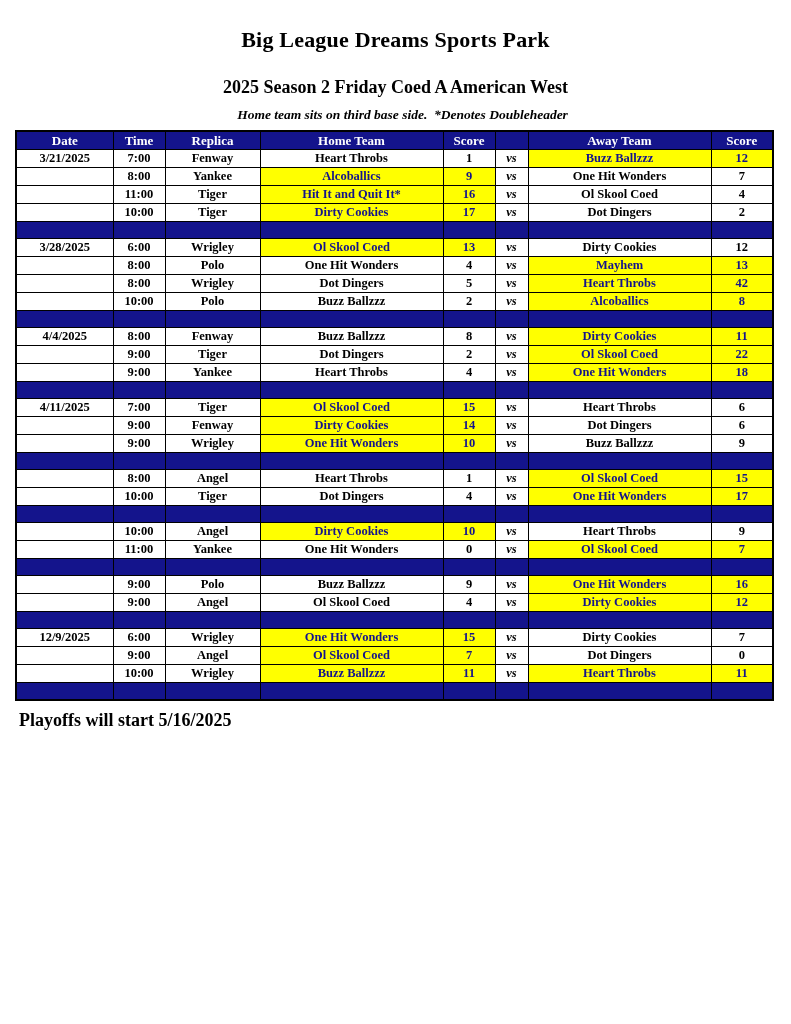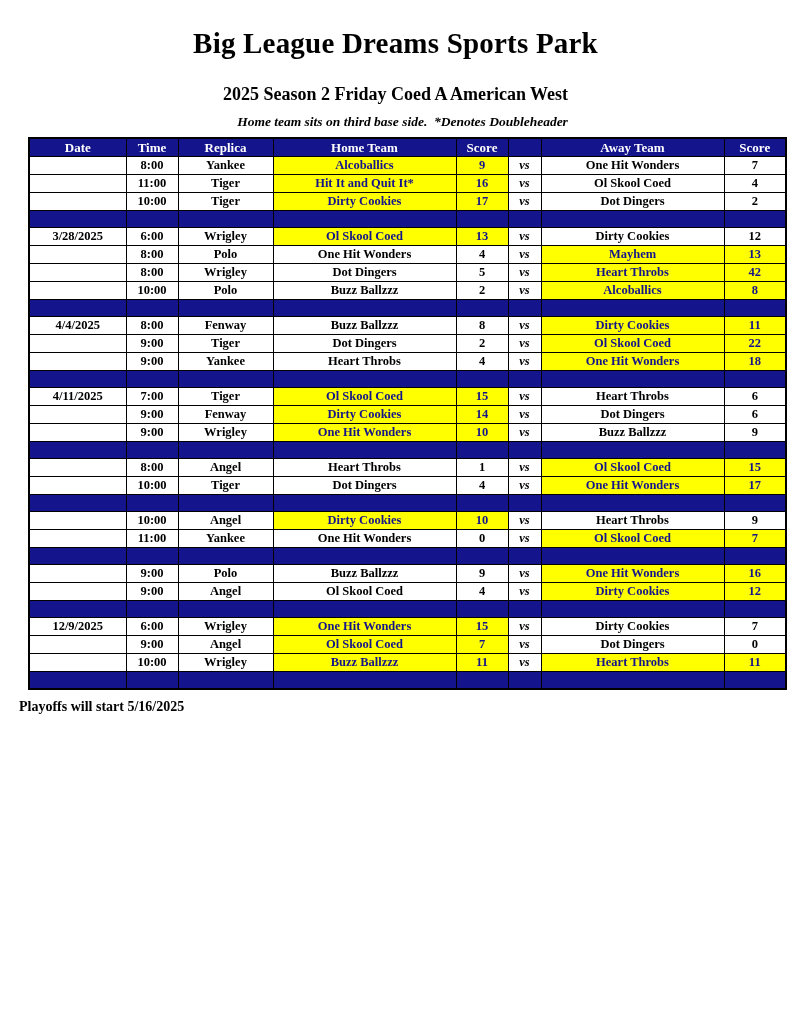--- a/index.html
+++ b/index.html
@@ -17,21 +17,21 @@
   body {
     width: 791px;
     height: 1024px;
     font-family: "Liberation Serif", serif;
     color: var(--body-text);
     overflow: hidden;
   }
   .title {
     text-align: center;
     font-weight: bold;
-    font-size: 29px;
+    font-size: 22px;
     margin-top: 27px;
     letter-spacing: 0.2px;
   }
   .subtitle {
     text-align: center;
     font-weight: bold;
     font-size: 18px;
     margin-top: 24px;
   }
   .note {
@@ -39,21 +39,21 @@
     font-weight: bold;
     font-style: italic;
     font-size: 13.5px;
     margin-top: 9px;
     white-space: pre;
     padding-left: 14px;
   }
   table.schedule {
     border-collapse: collapse;
     table-layout: fixed;
-    margin: 7px 0 0 28px;
+    margin: 7px 0 0 15px;
     border: 2px solid #000;
     padding-left: 35px;
   }
   table.schedule th,
   table.schedule td {
     border: 1px solid #000;
     height: 17px;
     padding: 0 2px;
     text-align: center;
     vertical-align: middle;
@@ -75,21 +75,21 @@
     background: var(--yellow);
     color: var(--navy);
   }
   td.vs {
     font-style: italic;
     font-size: 11.5px;
   }
   .footer {
     margin: 9px 0 8px 19px;
     font-weight: bold;
-    font-size: 14px;
+    font-size: 18px;
   }
 </style>
 </head>
 <body>
 
 <div class="title">Big League Dreams Sports Park</div>
 <div class="subtitle">2025 Season 2 Friday Coed A American West</div>
 <div class="note">Home team sits on third base side.  *Denotes Doubleheader</div>
 
 <table class="schedule">
@@ -110,20 +110,30 @@
         <th>Replica</th>
         <th>Home Team</th>
         <th>Score</th>
         <th></th>
         <th>Away Team</th>
         <th>Score</th>
       </tr>
   </thead>
   <tbody>
       <tr>
+        <td>3/21/2025</td>
+        <td>7:00</td>
+        <td>Fenway</td>
+        <td>Heart Throbs</td>
+        <td>1</td>
+        <td class="vs">vs</td>
+        <td class="win">Buzz Ballzzz</td>
+        <td class="win">12</td>
+      </tr>
+      <tr>
         <td></td>
         <td>8:00</td>
         <td>Yankee</td>
         <td class="win">Alcoballics</td>
         <td class="win">9</td>
         <td class="vs">vs</td>
         <td>One Hit Wonders</td>
         <td>7</td>
       </tr>
       <tr>

